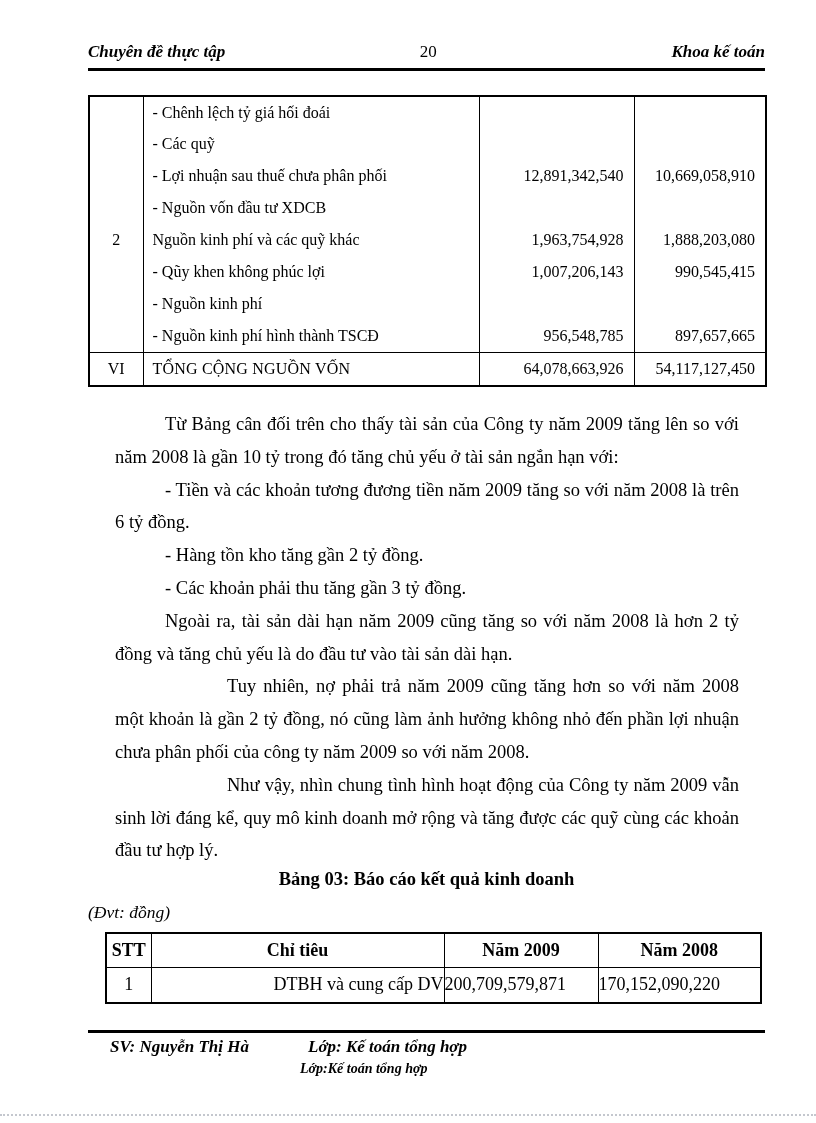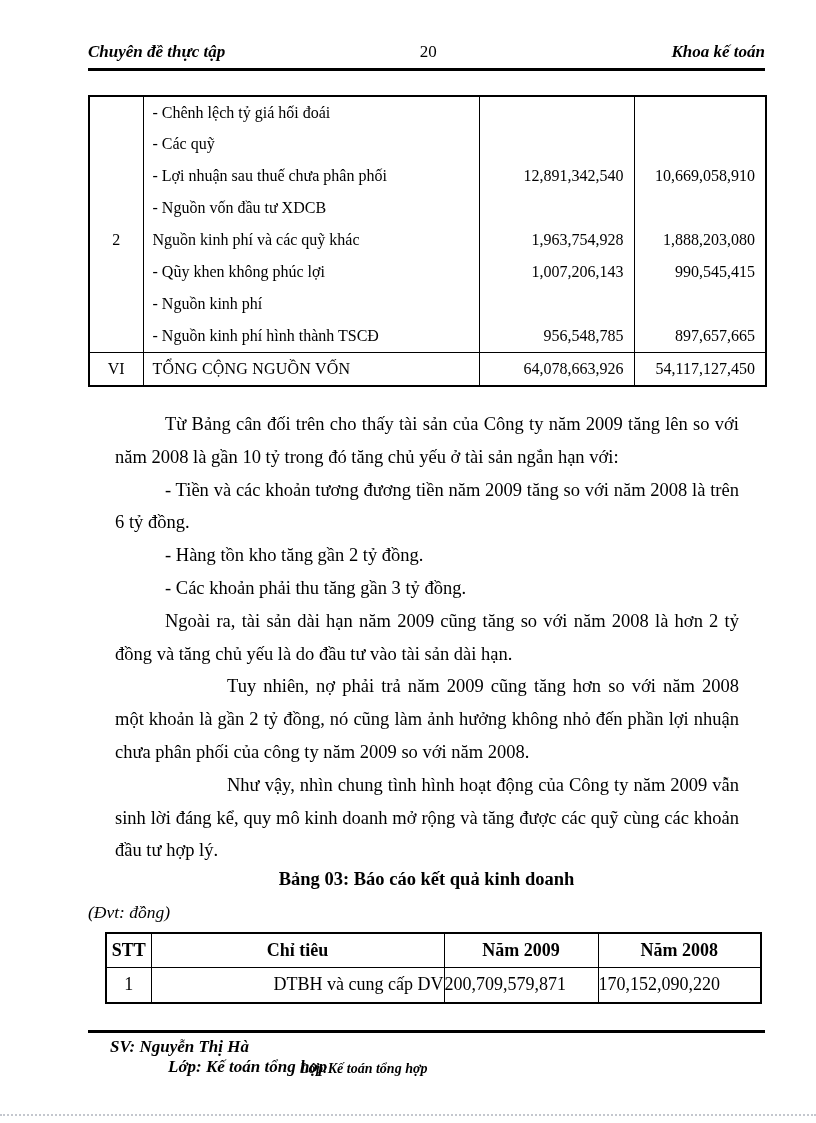--- a/index.html
+++ b/index.html
@@ -80,21 +80,20 @@
   .t2 th { font-weight: bold; text-align: center; }
   .t2 .c-no { text-align: center; }
   .t2 .c-label { padding-left: 10px; text-align: right; }
   .t2 .c-num { text-align: left; margin-top: 16px; }
 
   
   .ftr-line1 {
     position: absolute; top: 1037px; left: 110px; width: 600px;
     font-style: italic; font-size: 17px; font-weight: 600;
     display: flex;
-    flex-direction: column;
   }
   .ftr-line1 .ftr-sv { width: 140px; }
   .ftr-line1 .ftr-lop { margin-left: 58px; }
   .ftr-line2 {
     position: absolute; top: 1061px; left: 300px;
     font-style: italic; font-size: 14px; font-weight: bold;
   }
 
   
   .dotted-bottom {

